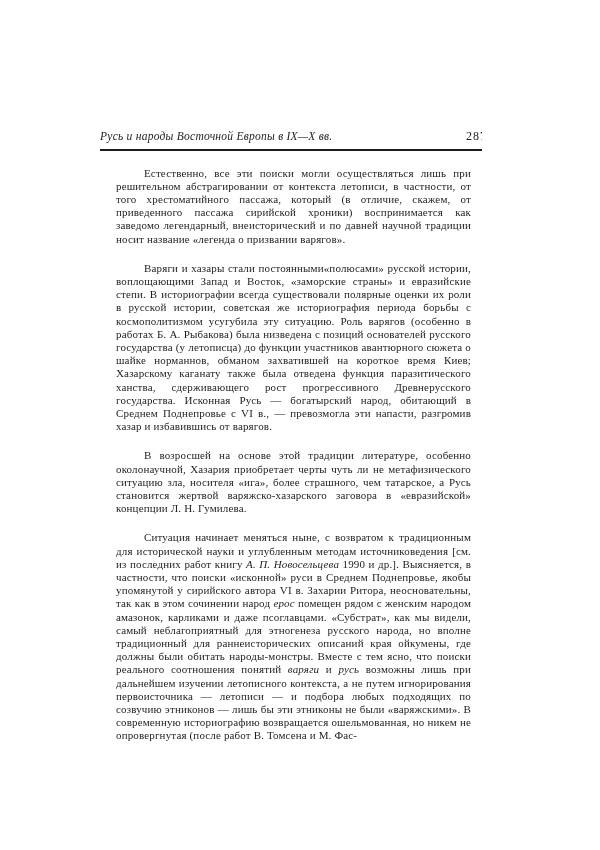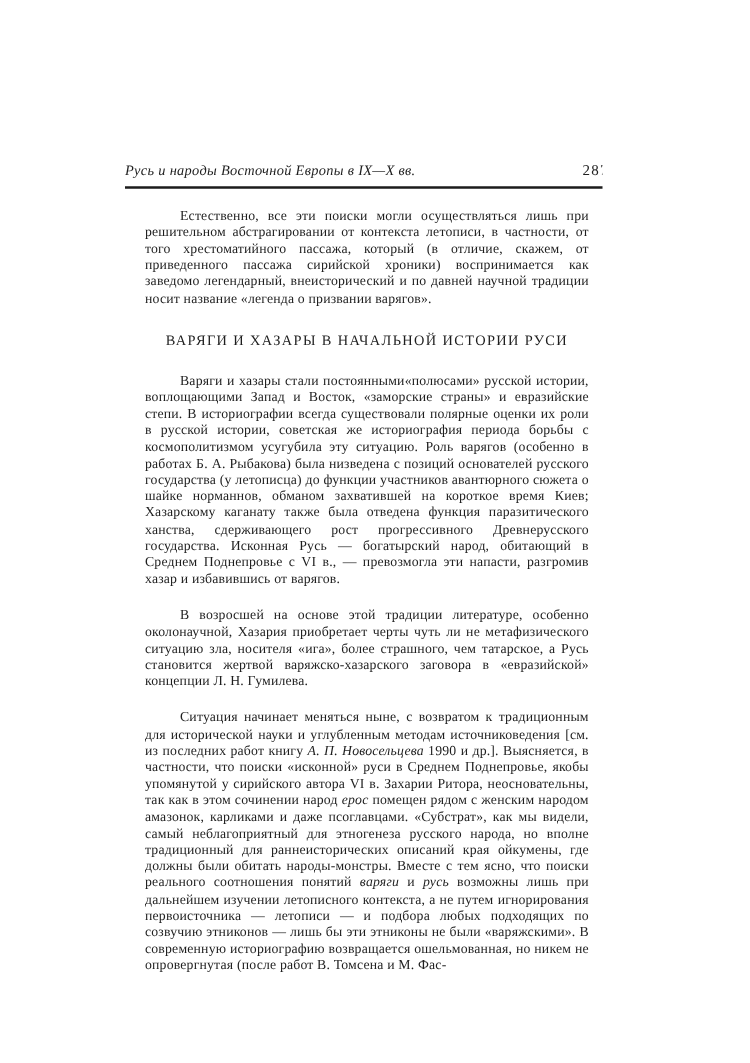--- a/index.html
+++ b/index.html
@@ -74,21 +74,20 @@
       <span class="running-title">Русь и народы Восточной Европы в IX—X вв.</span>
       <span class="page-number">287</span>
     </div>
 
     <div class="header-rule" style="background: rgb(28, 28, 28);"></div>
 
     <div class="intro-paragraphs">
         <p class="body-paragraph"><span>Естественно, все эти поиски могли осуществляться лишь при решительном абстрагировании от контекста летописи, в частности, от того хрестоматийного пассажа, который (в отличие, скажем, от приведенного пассажа сирийской хроники) воспринимается как заведомо легендарный, внеисторический и по давней научной традиции носит название «легенда о призвании варягов».</span></p>
       </div>
 
-    <h2 class="section-heading">ВАРЯГИ И ХАЗАРЫ В НАЧАЛЬНОЙ ИСТОРИИ РУСИ</h2>
 
     <div class="section-paragraphs">
         <p class="body-paragraph"><span>Варяги и хазары стали постоянными«полюсами» русской истории, воплощающими Запад и Восток, «заморские страны» и евразийские степи. В историографии всегда существовали полярные оценки их роли в русской истории, советская же историография периода борьбы с космополитизмом усугубила эту ситуацию. Роль варягов (особенно в работах Б. А. Рыбакова) была низведена с позиций основателей русского государства (у летописца) до функции участников авантюрного сюжета о шайке норманнов, обманом захватившей на короткое время Киев; Хазарскому каганату также была отведена функция паразитического ханства, сдерживающего рост прогрессивного Древнерусского государства. Исконная Русь — богатырский народ, обитающий в Среднем Поднепровье с VI в., — превозмогла эти напасти, разгромив хазар и избавившись от варягов.</span></p>
         <p class="body-paragraph"><span>В возросшей на основе этой традиции литературе, особенно околонаучной, Хазария приобретает черты чуть ли не метафизического ситуацию зла, носителя «ига», более страшного, чем татарское, а Русь становится жертвой варяжско-хазарского заговора в «евразийской» концепции Л. Н. Гумилева.</span></p>
         <p class="body-paragraph"><span>Ситуация начинает меняться ныне, с возвратом к традиционным для исторической науки и углубленным методам источниковедения [см. из последних работ книгу </span><span class="italic">А. П. Новосельцева</span><span> 1990 и др.]. Выясняется, в частности, что поиски «исконной» руси в Среднем Поднепровье, якобы упомянутой у сирийского автора VI в. Захарии Ритора, неосновательны, так как в этом сочинении народ </span><span class="italic">ерос</span><span> помещен рядом с женским народом амазонок, карликами и даже псоглавцами. «Субстрат», как мы видели, самый неблагоприятный для этногенеза русского народа, но вполне традиционный для раннеисторических описаний края ойкумены, где должны были обитать народы-монстры. Вместе с тем ясно, что поиски реального соотношения понятий </span><span class="italic">варяги</span><span> и </span><span class="italic">русь</span><span> возможны лишь при дальнейшем изучении летописного контекста, а не путем игнорирования первоисточника — летописи — и подбора любых подходящих по созвучию этниконов — лишь бы эти этниконы не были «варяжскими». В современную историографию возвращается ошельмованная, но никем не опровергнутая (после работ В. Томсена и М. Фас-</span></p>
       </div>
 
   </div>
 </div>
 

